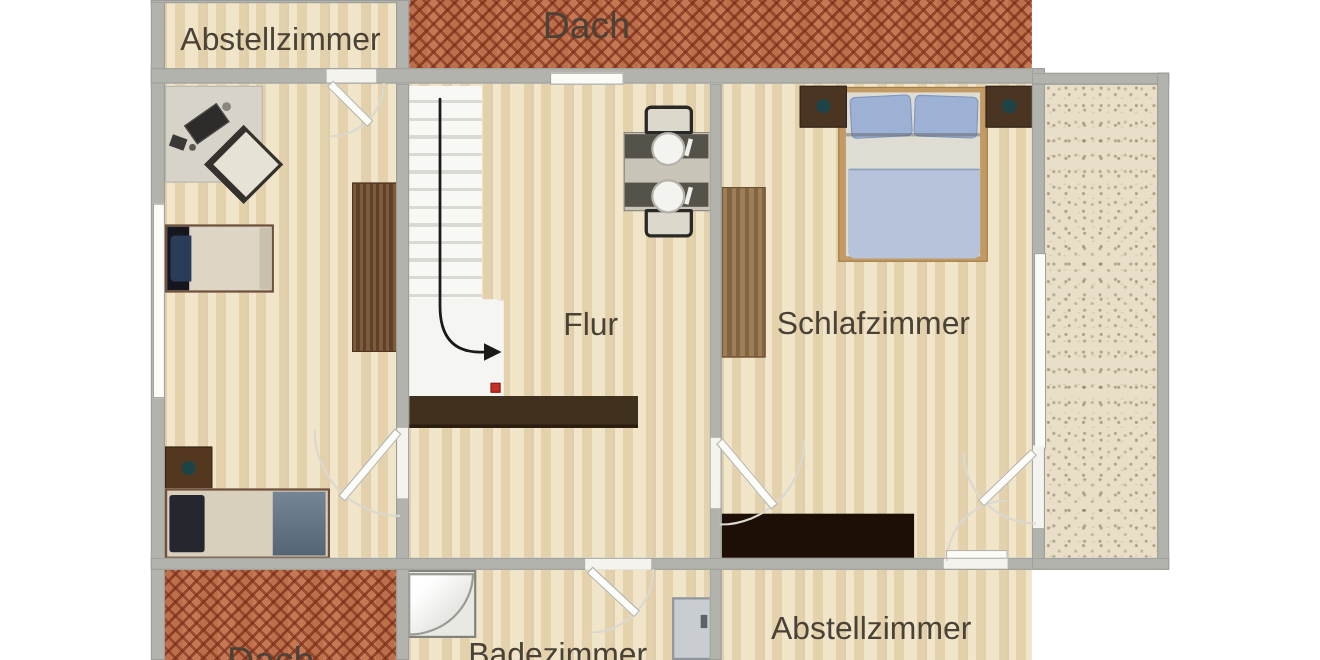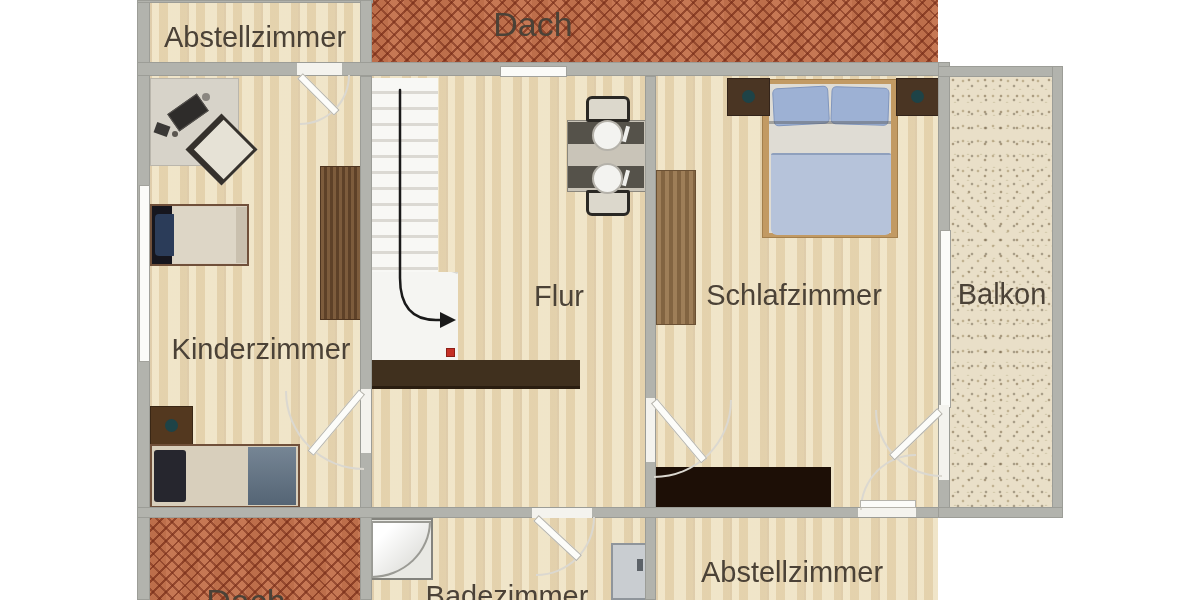--- a/index.html
+++ b/index.html
@@ -164,20 +164,18 @@
   <div class="leaf" style="left:940px;top:407px;width:65px;transform:rotate(136deg);"></div>
 
   <svg class="abs" style="left:378px;top:82px;" width="90" height="280" viewBox="0 0 90 280">
     <path d="M22,8 L22,196 Q22,238 58,238 L62,238" fill="none" stroke="#1a1a1a" stroke-width="2.5" stroke-linecap="round"></path>
     <polygon points="62,230 78,238 62,246" fill="#1a1a1a"></polygon>
   </svg>
   <div class="abs" style="left:446px;top:348px;width:7px;height:7px;background:#c53026;border:1px solid #8e1f18;"></div>
 
   <div class="label" style="left:255px;top:37px;">Abstellzimmer</div>
   <div class="label big" style="left:533px;top:24px;">Dach</div>
-  <div class="label" style="left:261px;top:349px;">Kinderzimmer</div>
-  <div class="label" style="left:559px;top:296px;">Flur</div>
+  <div class="label" style="left:537px;top:296px;">Flur</div>
   <div class="label" style="left:794px;top:295px;">Schlafzimmer</div>
-  <div class="label" style="left:1002px;top:294px;">Balkon</div>
   <div class="label big" style="left:246px;top:601px;">Dach</div>
   <div class="label" style="left:507px;top:596px;">Badezimmer</div>
   <div class="label" style="left:792px;top:572px;">Abstellzimmer</div>
 </div>
 
 </body></html>

